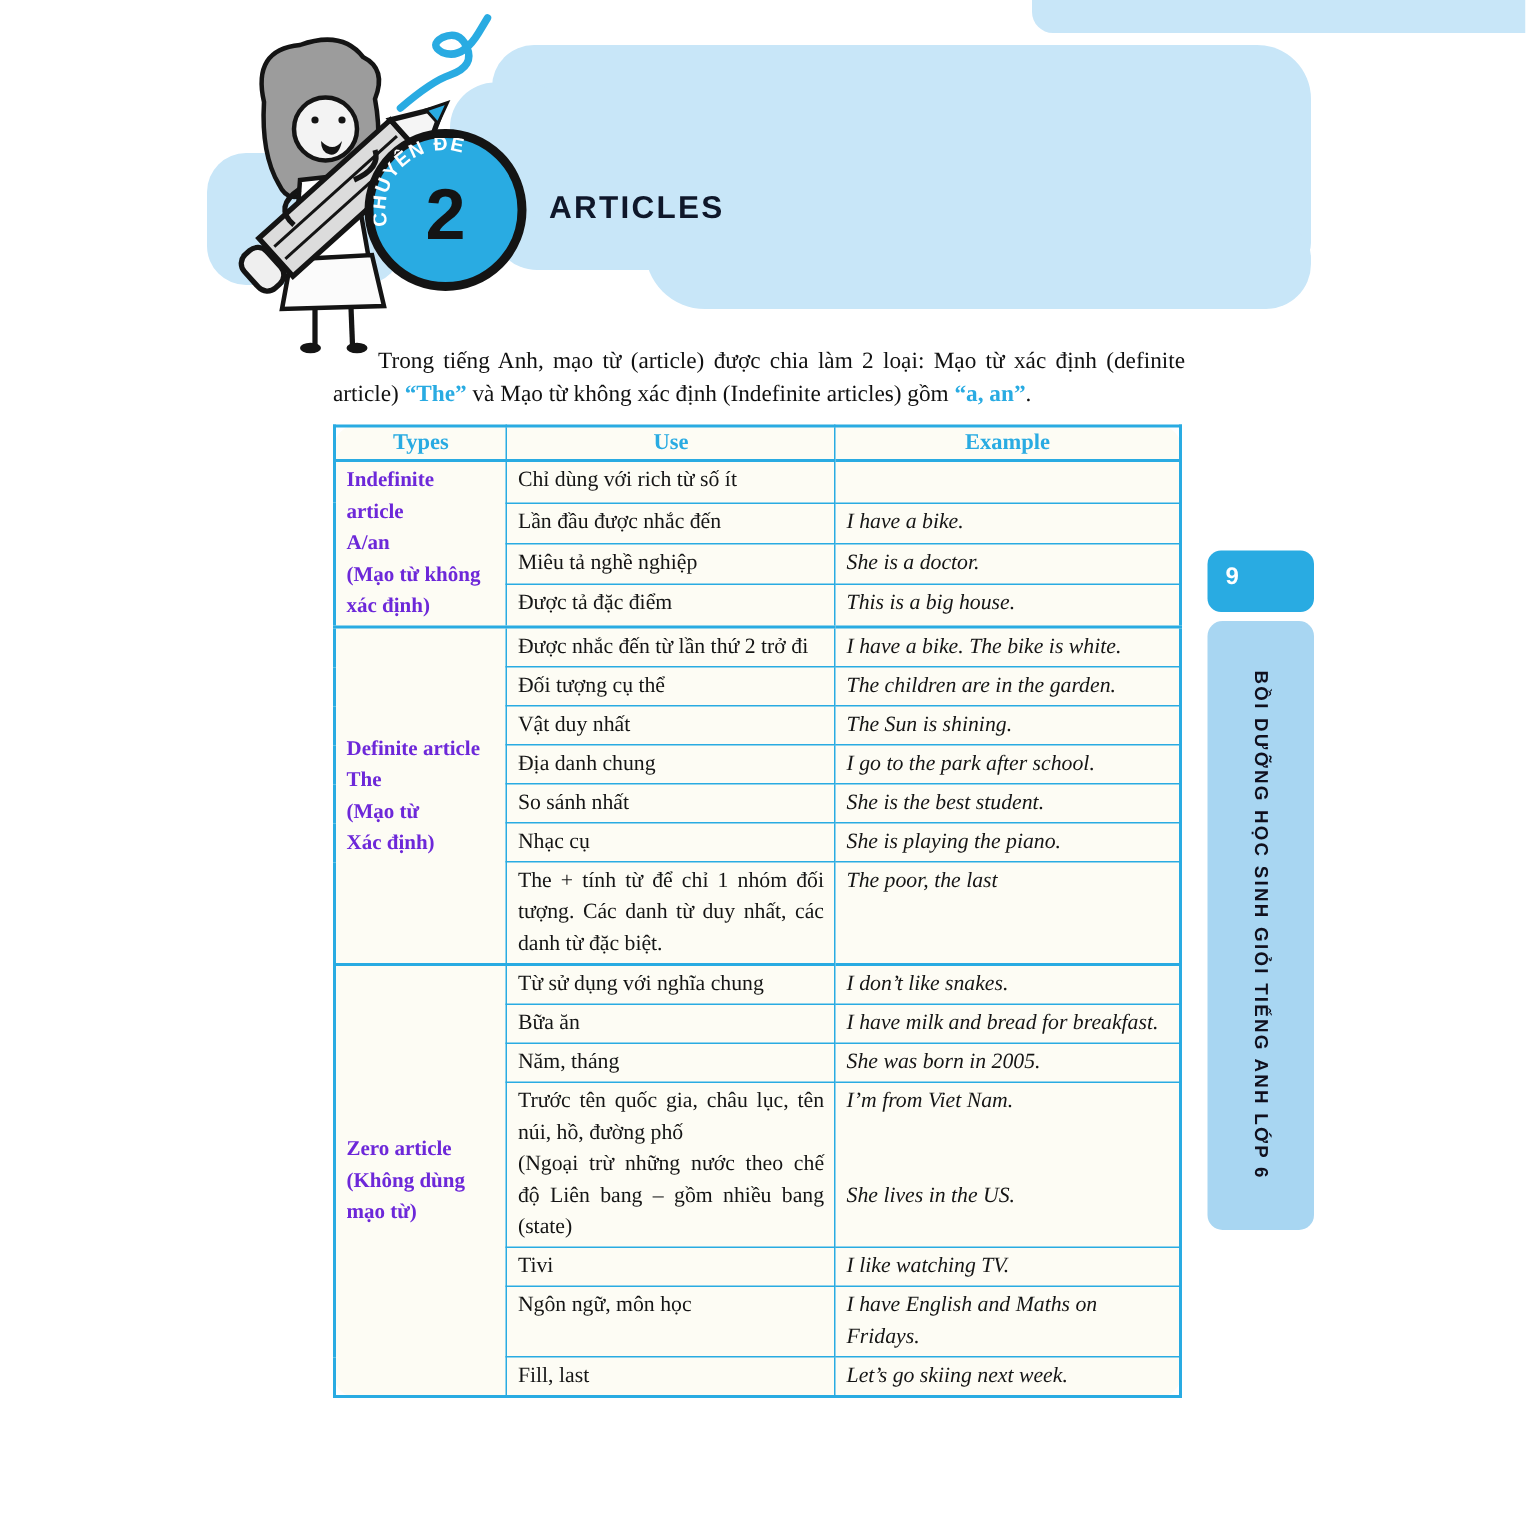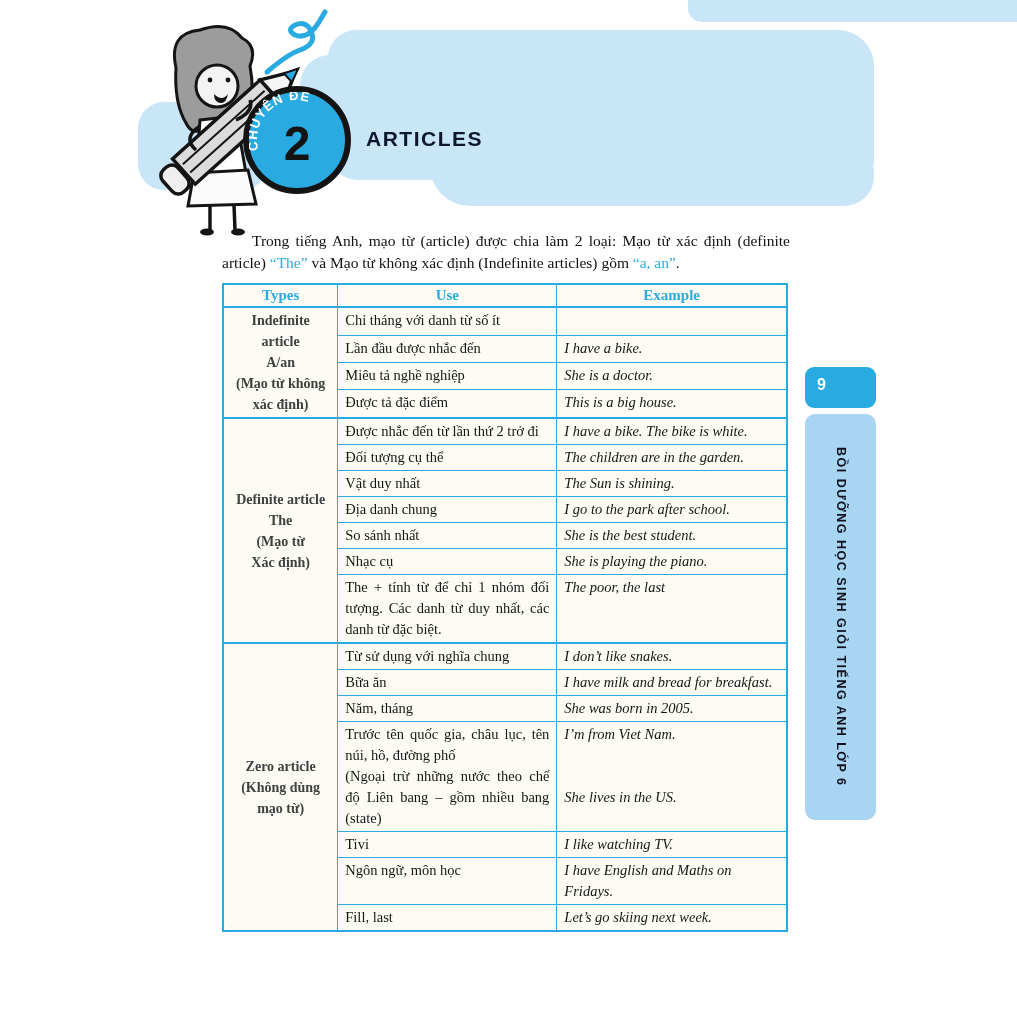--- a/index.html
+++ b/index.html
@@ -27,34 +27,34 @@
 
   
   .page-title { position:absolute; left:366px; top:82px; font:900 31px "Liberation Sans", sans-serif;
                 color:#181818; letter-spacing:-0.5px; }
   .page-subtitle { position:absolute; left:366px; top:127px; font:bold 21px "Liberation Sans", sans-serif;
                    color:#0f172a; letter-spacing:1.5px; }
 
   
   .intro { position:absolute; left:222px; top:230px; width:568px;
            font-size:15.5px; line-height:1.42; color:#111; text-align:justify; text-indent:30px; }
-  .intro .blue-strong { color:#29abe2; font-weight:normal; }
+  .intro .blue-strong { color:#29abe2; font-weight:bold; }
 
   
   .grammar-table { position:absolute; left:222px; top:283px; width:566px;
                    border-collapse:collapse; background:#fdfcf4;
                    font-size:14.5px; color:#151515;border-radius:17px; }
   .grammar-table, .grammar-table th, .grammar-table td { border:1.4px solid #29abe2; }
   .grammar-table { border:2.5px solid #29abe2; }
   .grammar-table th { font-weight:bold; color:#29abe2; padding:2px 6px;
                       border-bottom:2.4px solid #29abe2; font-size:15px; }
   .grammar-table td { padding:2px 7px; vertical-align:top; }
   .grammar-table tr.group-start td { border-top:2.4px solid #29abe2; }
-  .type-cell { width:115px; text-align:center; vertical-align:middle !important;
-               color:#404040; font-weight:bold; white-space:pre-line; line-height:1.5; font-size:14px; }
+  .type-cell { width:115px; vertical-align:middle !important;
+               color:#6d28d9; font-weight:bold; white-space:pre-line; line-height:1.5; font-size:14px; }
   .use-cell { width:220px; text-align:justify; white-space:pre-line; line-height:1.45; }
   .example-cell { width:231px; font-style:italic; white-space:pre-line; line-height:1.45; }
 
   
   .exercise-heading { position:absolute; left:222px; top:888px; font-weight:bold; font-size:15.5px; color:#29abe2; }
   .exercise-item { position:absolute; left:222px; top:917px; font-size:15.5px; color:#111; }
   .exercise-item .num { font-weight:bold; margin-right:22px; }
 
   
   .page-tab { position:absolute; left:805px; top:367px; width:71px; height:41px;
@@ -131,21 +131,21 @@
         <th>Use</th>
         <th>Example</th>
       </tr>
     </thead>
     <tbody>
         <tr class="group-start">
           <td rowspan="4" class="type-cell">Indefinite article
 A/an
 (Mạo từ không
 xác định)</td>
-          <td class="use-cell">Chỉ tháng với danh từ số ít</td>
+          <td class="use-cell">Chỉ dùng với rich từ số ít</td>
           <td class="example-cell"></td>
         </tr>
         <tr>
           <td class="use-cell">Lần đầu được nhắc đến</td>
           <td class="example-cell">I have a bike.</td>
         </tr>
         <tr>
           <td class="use-cell">Miêu tả nghề nghiệp</td>
           <td class="example-cell">She is a doctor.</td>
         </tr>

